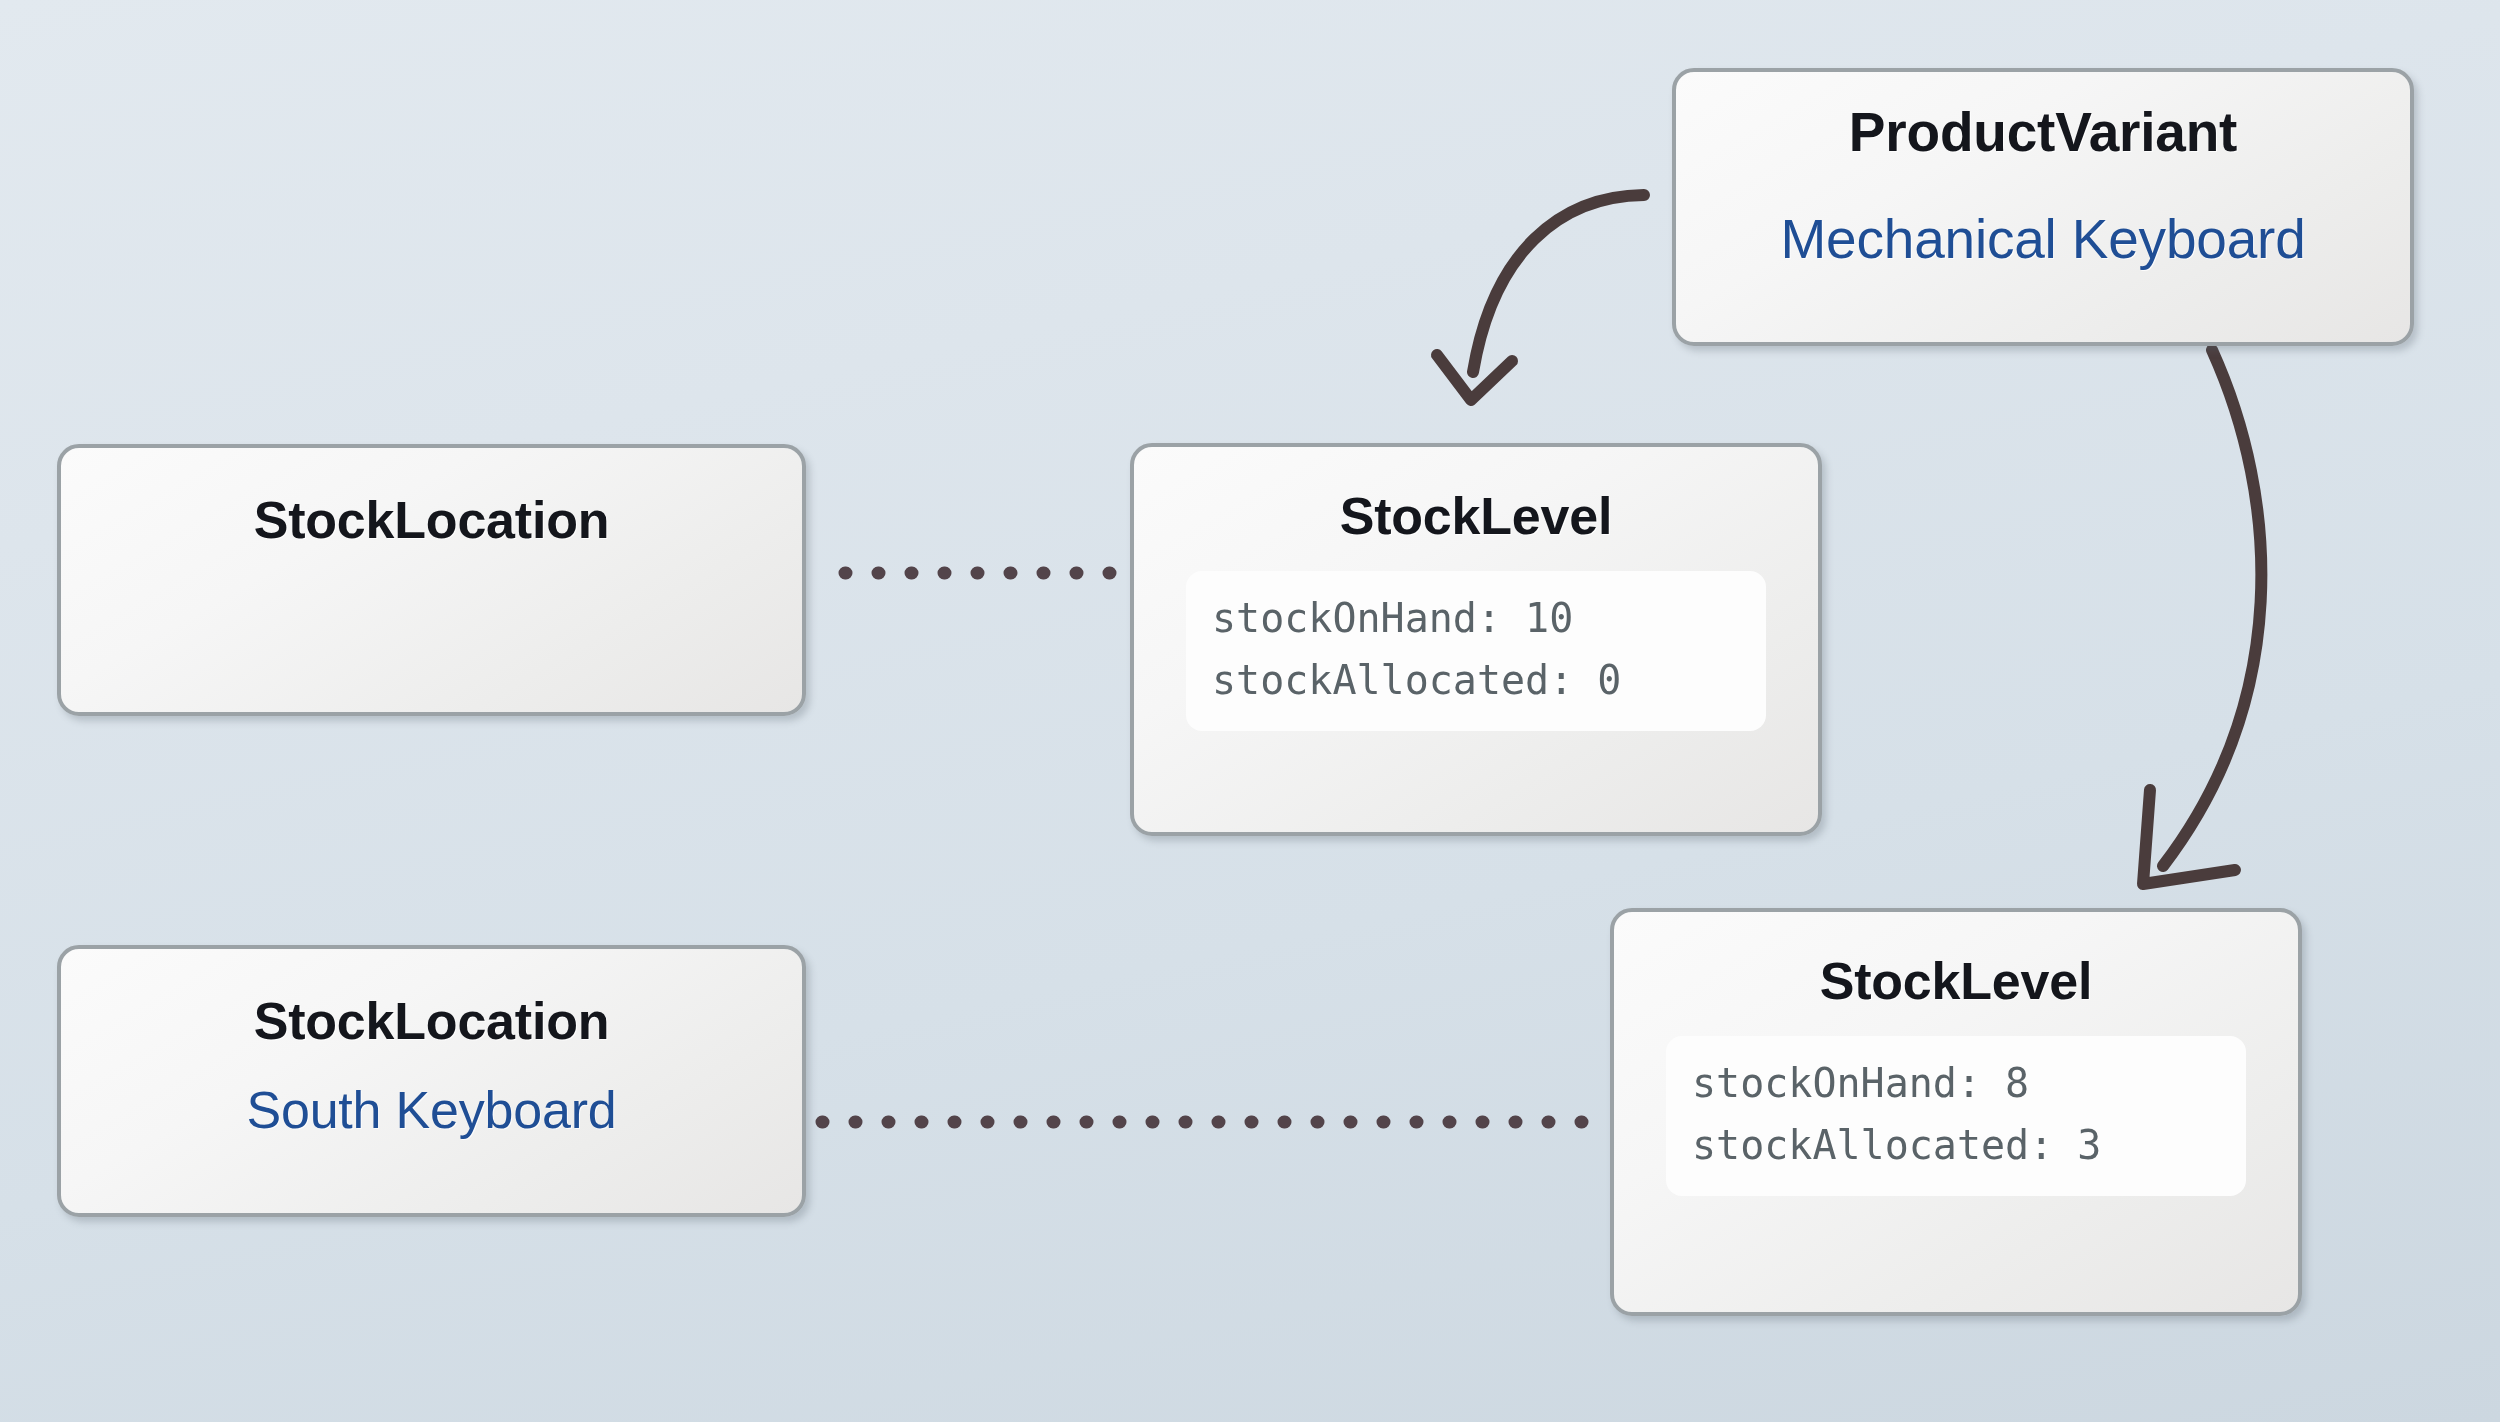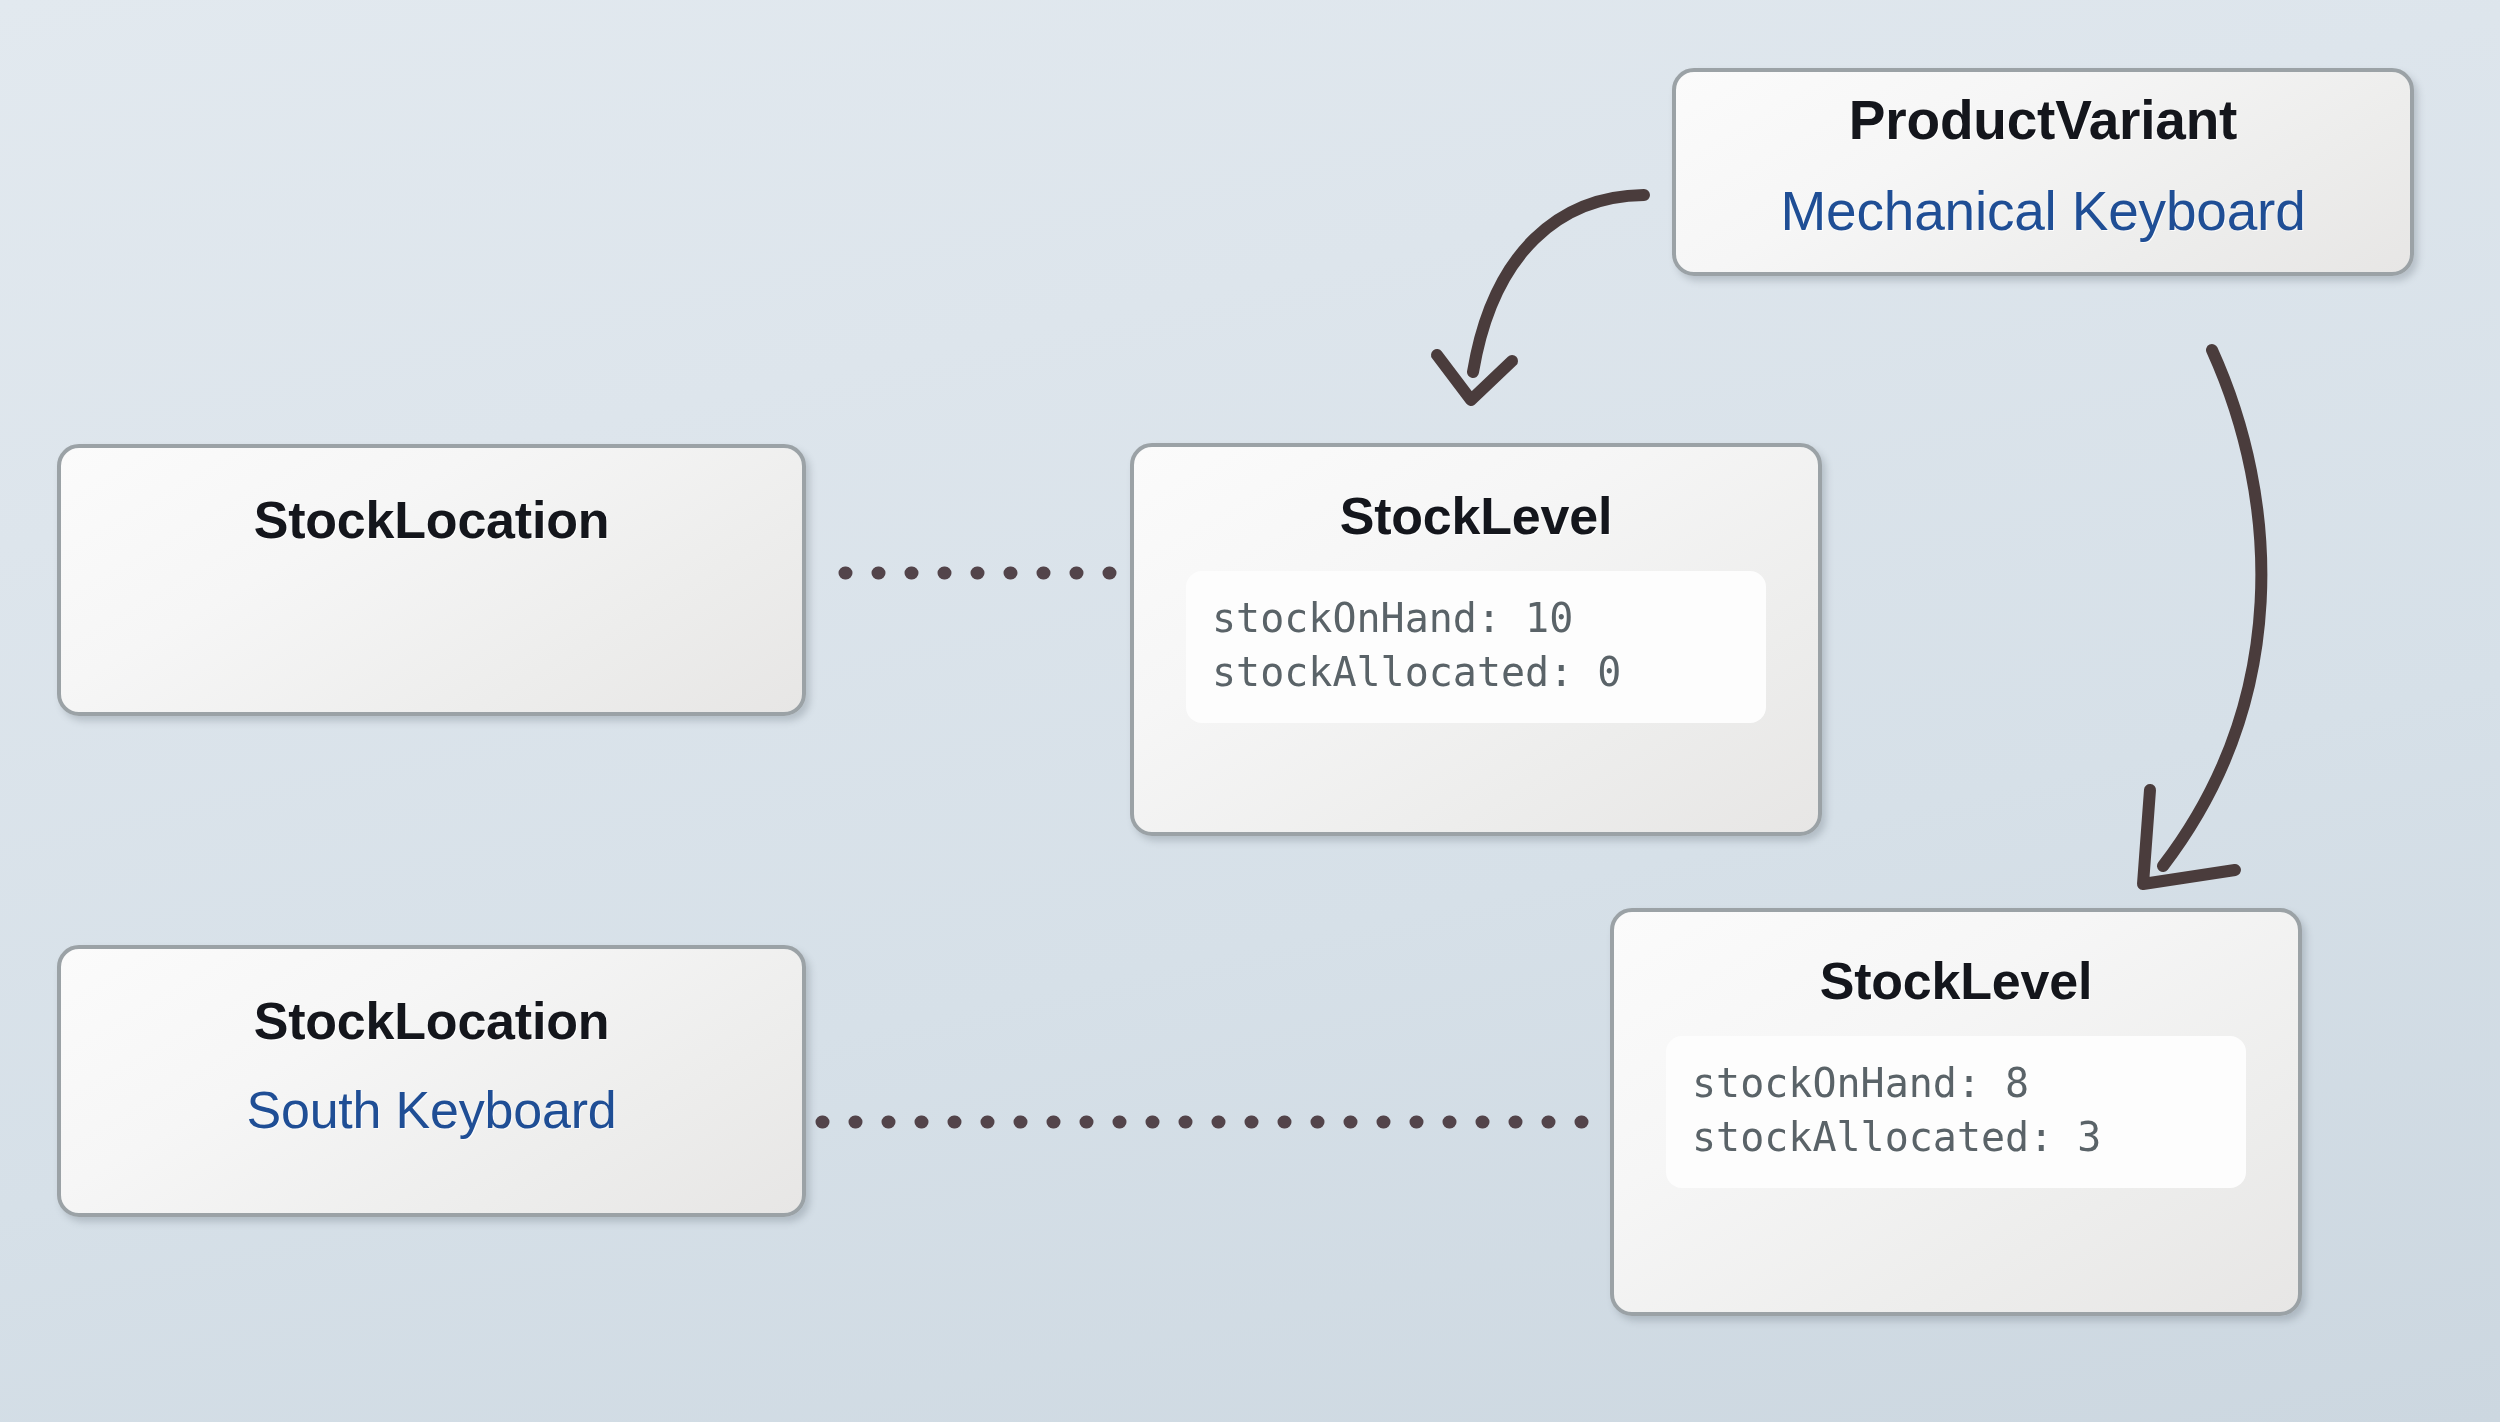--- a/index.html
+++ b/index.html
@@ -50,23 +50,24 @@
     letter-spacing: -0.2px;
     text-shadow: 1px 1px 0 rgba(255,255,255,0.8);
     white-space: nowrap;
   }
 
   
   #node-product-variant {
     left: 1672px;
     top: 68px;
     width: 742px;
-    height: 208px;
+    height: 278px;
     justify-content: flex-start;
-    padding-top: 18px;
+    padding-top: 30px;
+    gap: 16px;
   }
   #node-product-variant .node-title { font-size: 55px; line-height: 1.1; }
   #node-product-variant .node-subtitle { font-size: 55px; line-height: 1.1; margin-top: 30px; }
 
   
   .node-location {
     left: 57px;
     width: 749px;
     height: 272px;
     justify-content: flex-start;
@@ -99,20 +100,21 @@
   }
 
   .fields-panel {
     margin-top: 26px;
     background: #fdfdfd;
     border-radius: 16px;
     padding: 20px 26px 24px 26px;
     width: 580px;
     display: flex;
     flex-direction: column;
+    gap: 8px;
   }
 
   .field-line {
     font-family: "DejaVu Sans Mono", monospace;
     font-size: 40px;
     line-height: 1.35;
     color: #5a6368;
     white-space: pre;
   }
 

